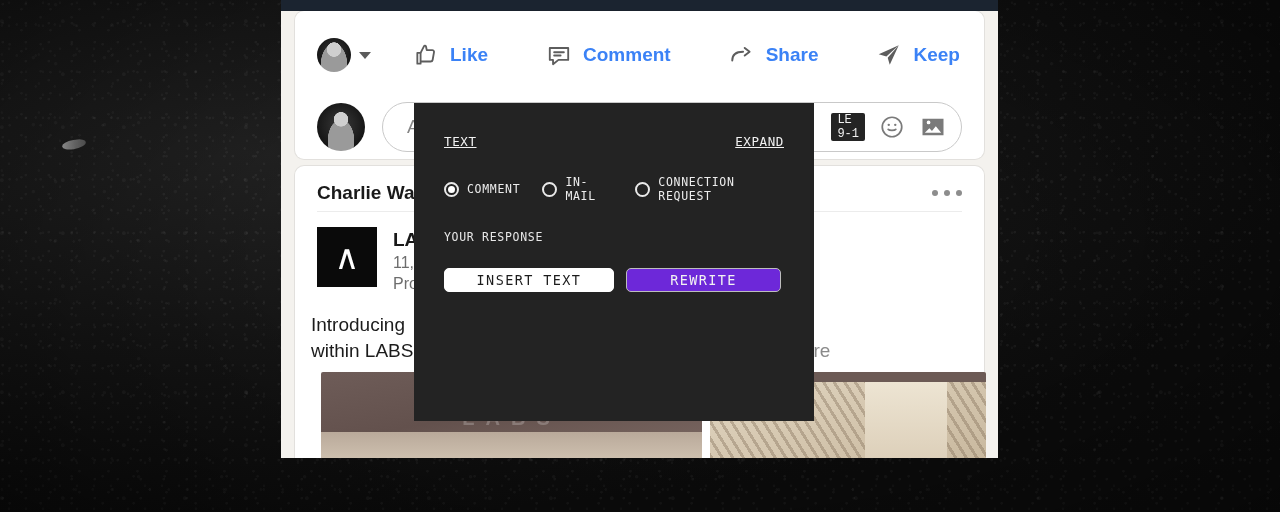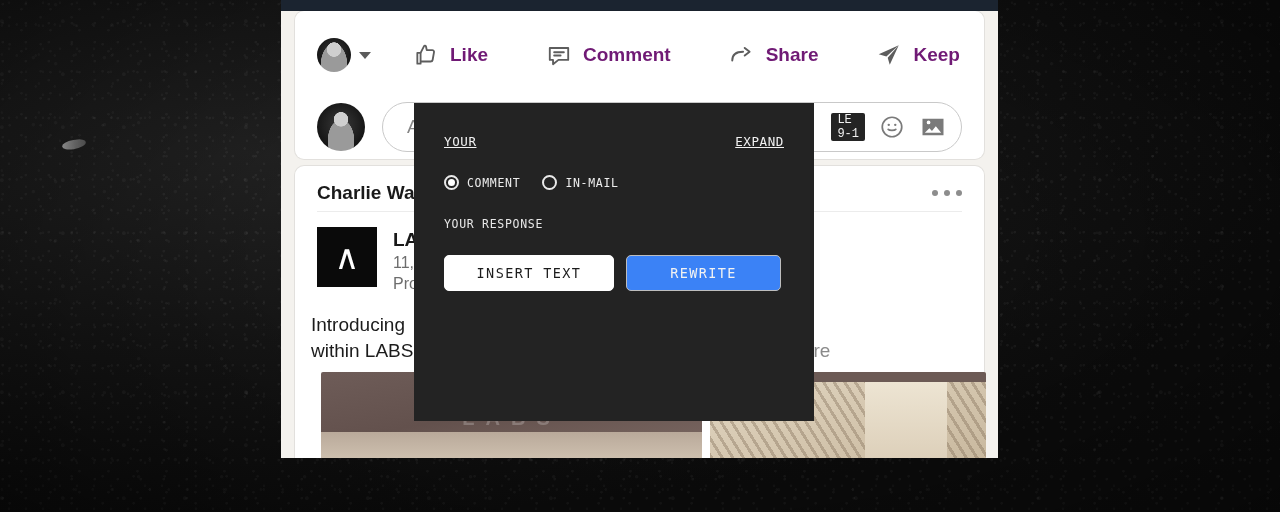--- a/index.html
+++ b/index.html
@@ -65,21 +65,21 @@
   .avatar-pill { display: flex; align-items: center; gap: 8px; margin-right: 42px; }
   .avatar {
     width: 34px; height: 34px; border-radius: 50%;
     background:
       radial-gradient(circle at 50% 34%, #cfcfcf 0 7px, transparent 7.5px),
       radial-gradient(ellipse at 50% 78%, #9a9a9a 0 13px, transparent 13.5px),
       radial-gradient(circle at 50% 45%, #3a3a3a, #141414 72%);
     background-color: #1a1a1a; flex: none;
   }
   .caret { width: 0; height: 0; border-left: 6px solid transparent; border-right: 6px solid transparent; border-top: 7px solid #5b5b5b; }
-  .act { display: flex; align-items: center; gap: 11px; color: #701a75; font-size: 19px; font-weight: 600; }
+  .act { display: flex; align-items: center; gap: 11px; color: #3b82f6; font-size: 19px; font-weight: 600; }
   .act + .act { margin-left: 58px; }
   .act svg { display: block; }
 
   
   .composer { position: absolute; left: 0; top: 86px; width: 689px; height: 60px; display: flex; align-items: center; padding: 0 22px; }
   .composer .avatar { width: 48px; height: 48px; }
   .comment-box {
     flex: 1; margin-left: 17px; height: 50px; border: 1px solid #c9c9c9; border-radius: 25px;
     display: flex; align-items: center; padding: 0 14px 0 24px; gap: 14px; background: #fff;
   }
@@ -149,25 +149,25 @@
   .dlg-link { font-size: 12.5px; letter-spacing: .6px; text-decoration: underline; color: #f2f2f2; cursor: pointer; }
   .radios { display: flex; align-items: center; margin-top: 26px; gap: 0; }
   .radio { display: flex; align-items: center; gap: 8px; font-size: 11.5px; letter-spacing: .7px; color: #ededed; }
   .radio + .radio { margin-left: 22px; }
   .rb { width: 15px; height: 15px; border-radius: 50%; border: 2px solid #e9e9e9; display: flex; align-items: center; justify-content: center; flex: none; }
   .rb.on::after { content: ""; width: 7px; height: 7px; border-radius: 50%; background: #fff; display: block; }
   .resp-label { margin-top: 27px; font-size: 11.5px; letter-spacing: .7px; color: #e8e8e8; }
   .resp-text { margin-top: 13px; font-size: 13px; line-height: 15.8px; color: #ededed; letter-spacing: -.1px; }
   .dlg-btns { display: flex; gap: 12px; margin-top: 24px; }
   .btn {
-    height: 36px; border-radius: 5px; display: flex; align-items: center; justify-content: center;
+    height: 24px; border-radius: 5px; display: flex; align-items: center; justify-content: center;
     font-family: "DejaVu Sans Mono", "Liberation Mono", monospace; font-size: 13.5px; letter-spacing: 1.4px; cursor: pointer;
   }
   .btn-primary { flex: 0 0 170px; background: #fff; color: #1c1c1c; border: 1px solid #fff; }
-  .btn-secondary { flex: 0 0 155px; background: #3b82f6; color: #f2f2f2; border: 1px solid #bdbdbd; }
+  .btn-secondary { flex: 0 0 155px; background: #6d28d9; color: #f2f2f2; border: 1px solid #bdbdbd; }
 </style>
 </head>
 <body>
 
 <div id="stage">
   <div class="backdrop"></div>
   <div class="speck"></div>
   <div class="vignette"></div>
 
   <div class="browser">
@@ -286,33 +286,37 @@
         <div class="media-l">
           <div class="wm">LABS</div>
         </div>
         <div class="media-r"></div>
       </div>
     </div>
   </div>
 
   <div class="dialog">
     <div class="dlg-top">
-      <span class="dlg-link">YOUR</span>
+      <span class="dlg-link">TEXT</span>
       <span class="dlg-link">EXPAND</span>
     </div>
 
     <div class="radios">
       <label class="radio">
         <span class="rb on"></span>
         <span>COMMENT</span>
       </label>
       <label class="radio">
         <span class="rb"></span>
         <span>IN-MAIL</span>
       </label>
+      <label class="radio">
+        <span class="rb"></span>
+        <span>CONNECTION REQUEST</span>
+      </label>
     </div>
 
     <div class="resp-label">YOUR RESPONSE</div>
 
     <div class="dlg-btns">
       <div class="btn btn-primary">INSERT TEXT</div>
       <div class="btn btn-secondary">REWRITE</div>
     </div>
   </div>
 </div>

